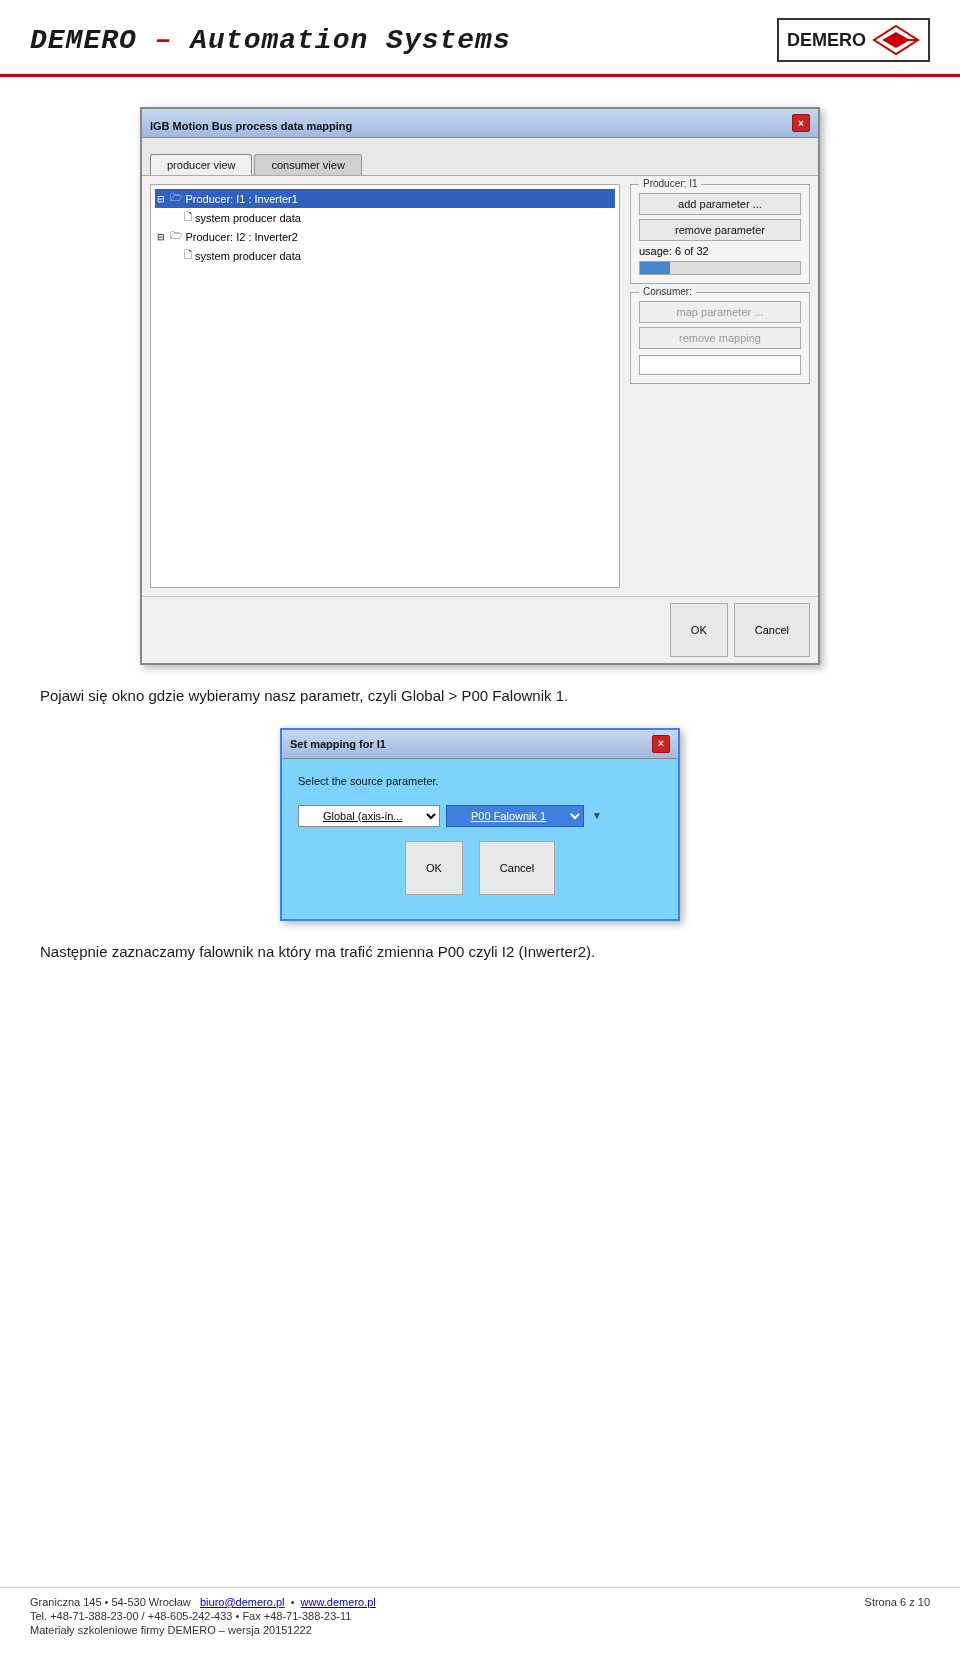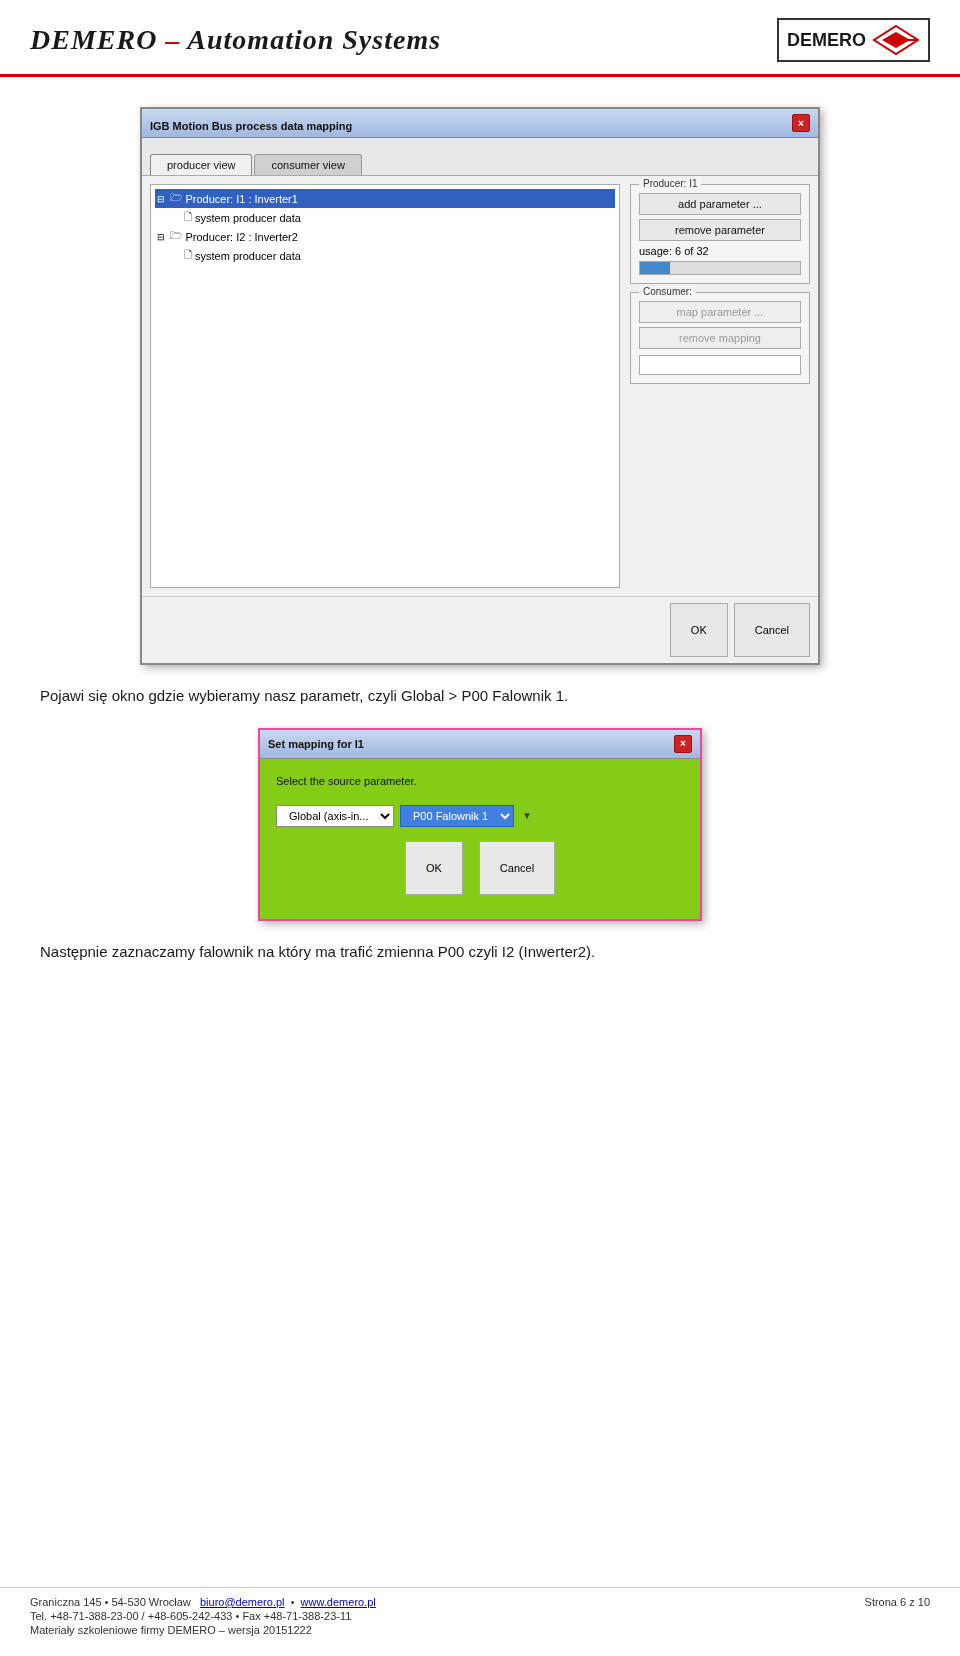--- a/index.html
+++ b/index.html
@@ -18,21 +18,21 @@
       justify-content: space-between;
       padding: 18px 30px 12px 30px;
       border-bottom: 3px solid #cc0000;
     }
     .header-title {
       font-size: 28px;
       font-weight: 900;
       font-style: italic;
       color: #1a1a1a;
       letter-spacing: 1px;
-      font-family: Liberation Serif, serif;
+      font-family: Liberation Mono, monospace;
     }
     .logo-area {
       display: flex;
       flex-direction: column;
       align-items: center;
     }
     .logo-box {
       border: 2px solid #333;
       padding: 4px 8px;
       display: flex;
@@ -226,23 +226,23 @@
     .paragraph {
       font-size: 15px;
       color: #1a1a1a;
       margin: 16px 0;
       line-height: 1.5;
     }
 
     
     .set-mapping-dialog {
       margin: 20px auto;
-      width: 444px;
-      border: 2px solid #ec4899;
-      background: #84cc16;
+      width: 400px;
+      border: 2px solid #3b82f6;
+      background: #7dd3fc;
       box-shadow: 3px 3px 8px rgba(0,0,0,0.3);
     }
     .set-mapping-titlebar {
       background: linear-gradient(to bottom, #c8d8f0, #a0b8e0);
       padding: 5px 8px;
       display: flex;
       align-items: center;
       justify-content: space-between;
       border-bottom: 1px solid #888;
     }
@@ -254,24 +254,25 @@
       margin-bottom: 18px;
       color: #111;
     }
     .set-mapping-selects {
       display: flex;
       gap: 6px;
       margin-bottom: 14px;
       align-items: center;
     }
     .mapping-select {
-      padding: 3px 8px;
+      padding: 3px 20px;
       font-size: 11px;
       border: 1px solid #888;
       background: #fff;
+      text-decoration: underline;
     }
     .mapping-select.highlighted {
       background: #4080e0;
       color: white;
       border-color: #2060cc;
     }
     .mapping-dropdown-arrow {
       font-size: 10px;
       color: #444;
       margin-left: 2px;

